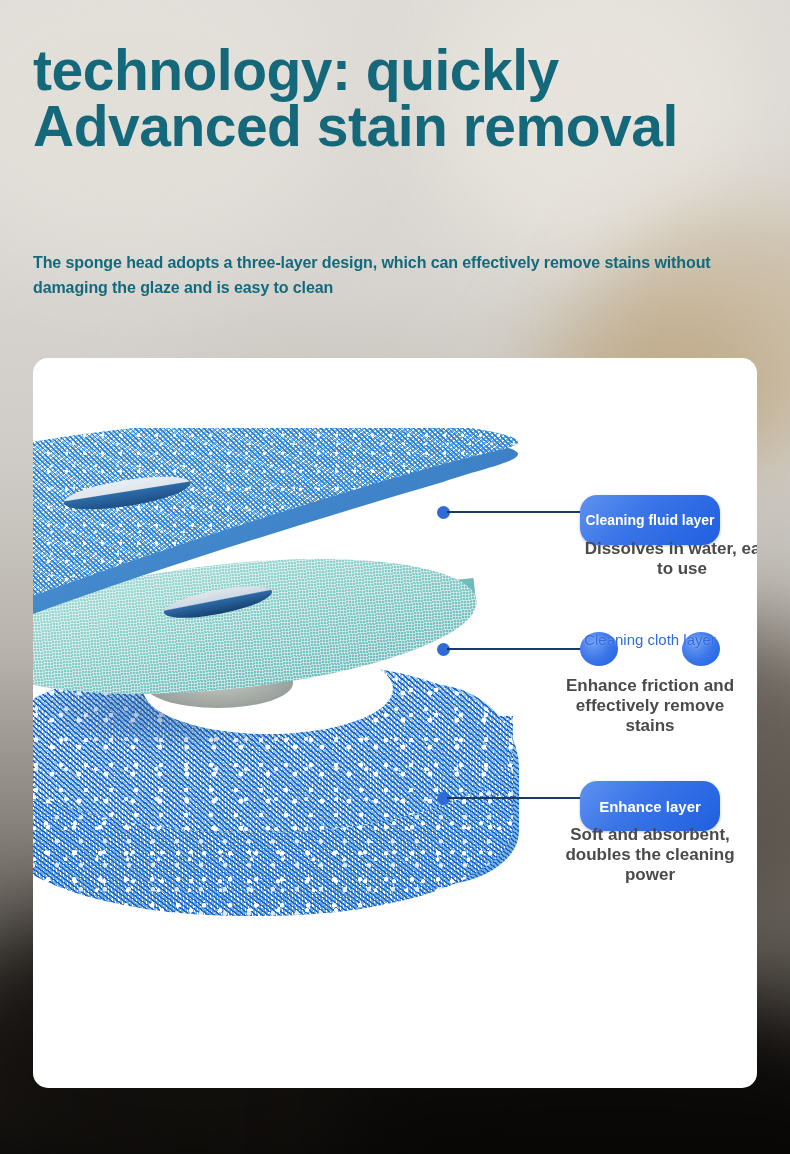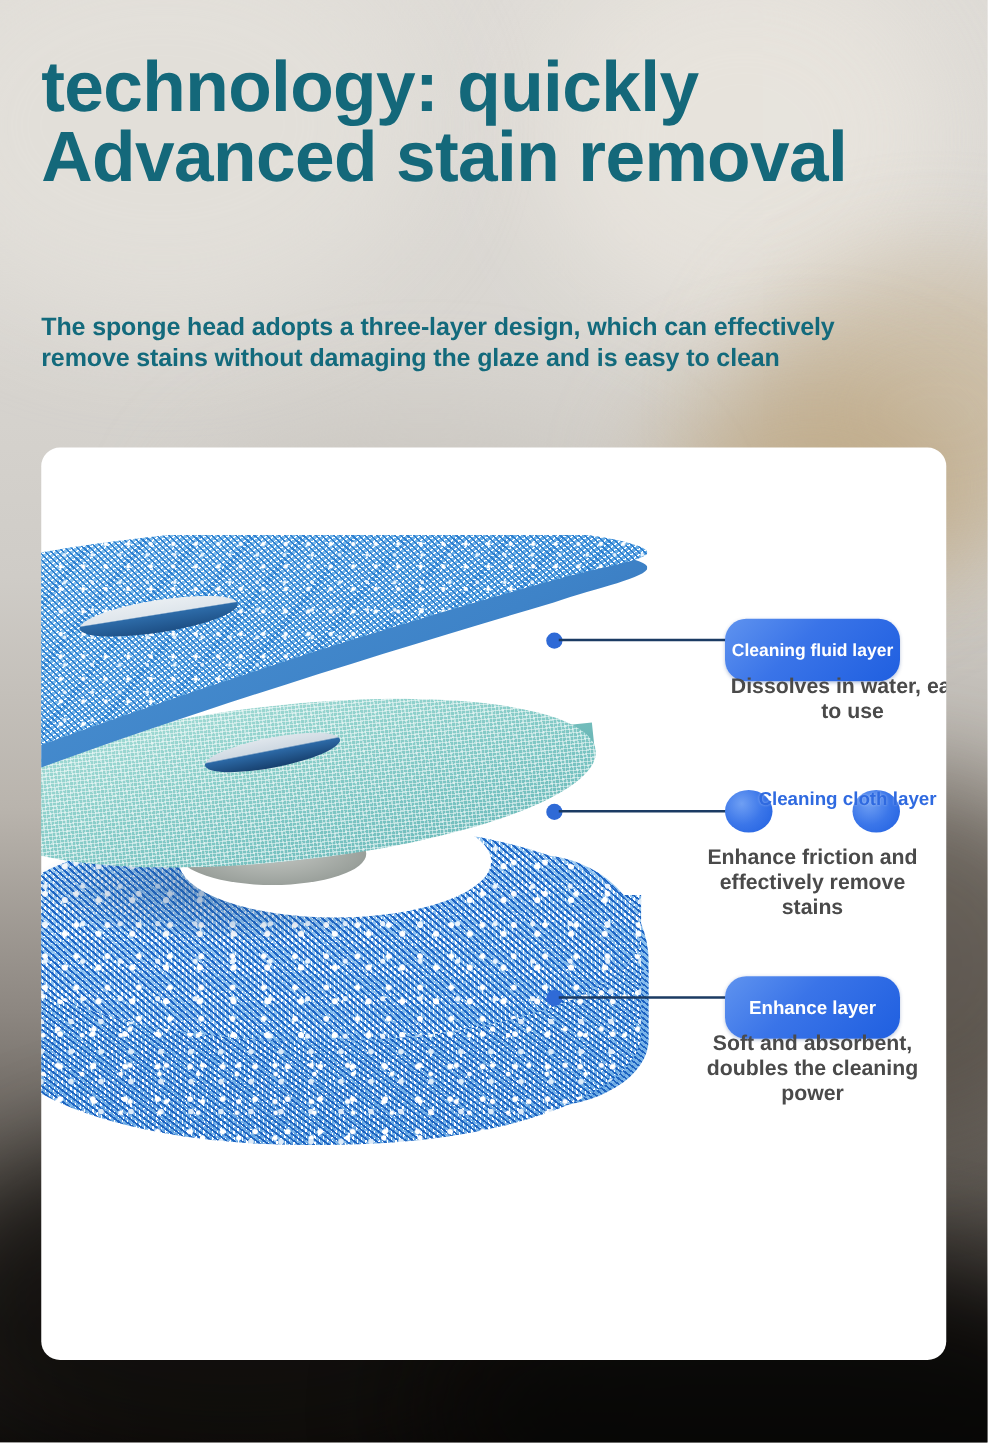--- a/index.html
+++ b/index.html
@@ -42,21 +42,21 @@
     letter-spacing:-.5px;
     white-space:nowrap;
     font-stretch:condensed;
   }
   .title-line.l3{ padding-left:8px; }
 
   #subtitle{
     position:absolute; left:33px; top:250px; width:700px; z-index:5;
     color:#136a7c;
     font-weight:700;
-    font-size:20px;
+    font-size:16px;
     line-height:25px;
     letter-spacing:-.1px;
   }
 
   
   #card{
     position:absolute; left:33px; top:358px;
     width:724px; height:730px;
     background:#ffffff; border-radius:15px;
     z-index:4; overflow:hidden;
@@ -200,23 +200,22 @@
   .pill-broken .cap{
     position:absolute; top:0; width:38px; height:34px; border-radius:50%;
     background:radial-gradient(circle at 35% 32%, #6f9ff3 0%, #3b76e9 50%, #1f5fe0 100%);
     filter:blur(.3px);
   }
   .pill-broken .cap-l{ left:0; }
   .pill-broken .cap-r{ right:0; }
   .pill-broken .broken-text{
     position:absolute; left:-4px; top:-1px; width:148px;
     text-align:center;
-    color:#2f6ae0; font-weight:700; font-size:15px; line-height:17px;
+    color:#2f6ae0; font-weight:400; font-size:15px; line-height:17px;
     text-shadow:0 0 2px rgba(255,255,255,.45);
-    margin-left:28px;
   }
 
   .desc{
     position:absolute;
     color:#4a4a4a; font-weight:700; font-size:17px; line-height:20px;
     text-align:center; width:200px;
   }
 </style>
 </head>
 <body>

